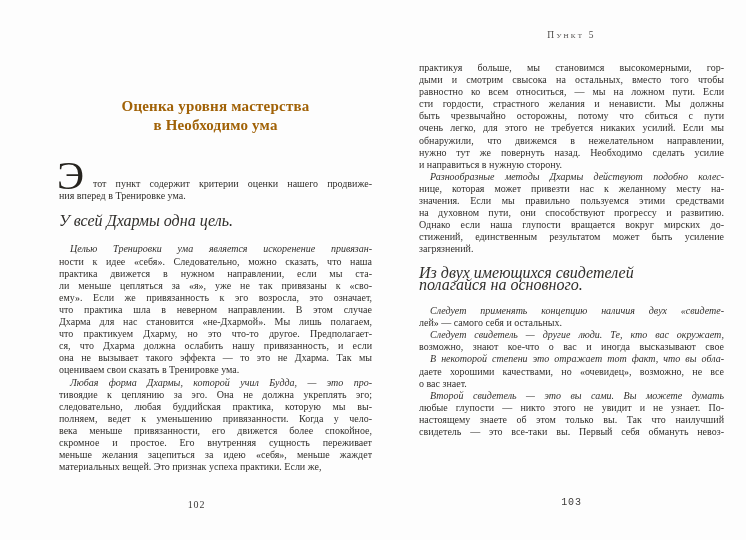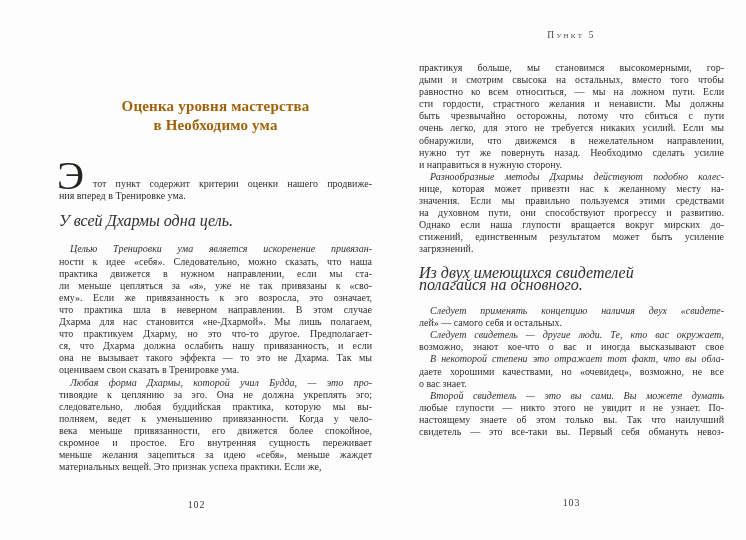--- a/index.html
+++ b/index.html
@@ -88,21 +88,21 @@
 
   .folio {
     position: absolute;
     width: 100%;
     text-align: center;
     font-size: 10px;
     letter-spacing: 0.8px;
     color: #3c3a38;
   }
   .page.left .folio  { top: 499px; transform: translateX(-19px); }
-  .page.right .folio { top: 497px; }
+  .page.right .folio { top: 497px; font-family: Liberation Mono, monospace; }
 </style>
 </head>
 <body>
 
 <div class="spread">
 
   <div class="page left">
     <div class="chapter-title">
       <div>Оценка уровня мастерства</div>
       <div>в Необходимо ума</div>

